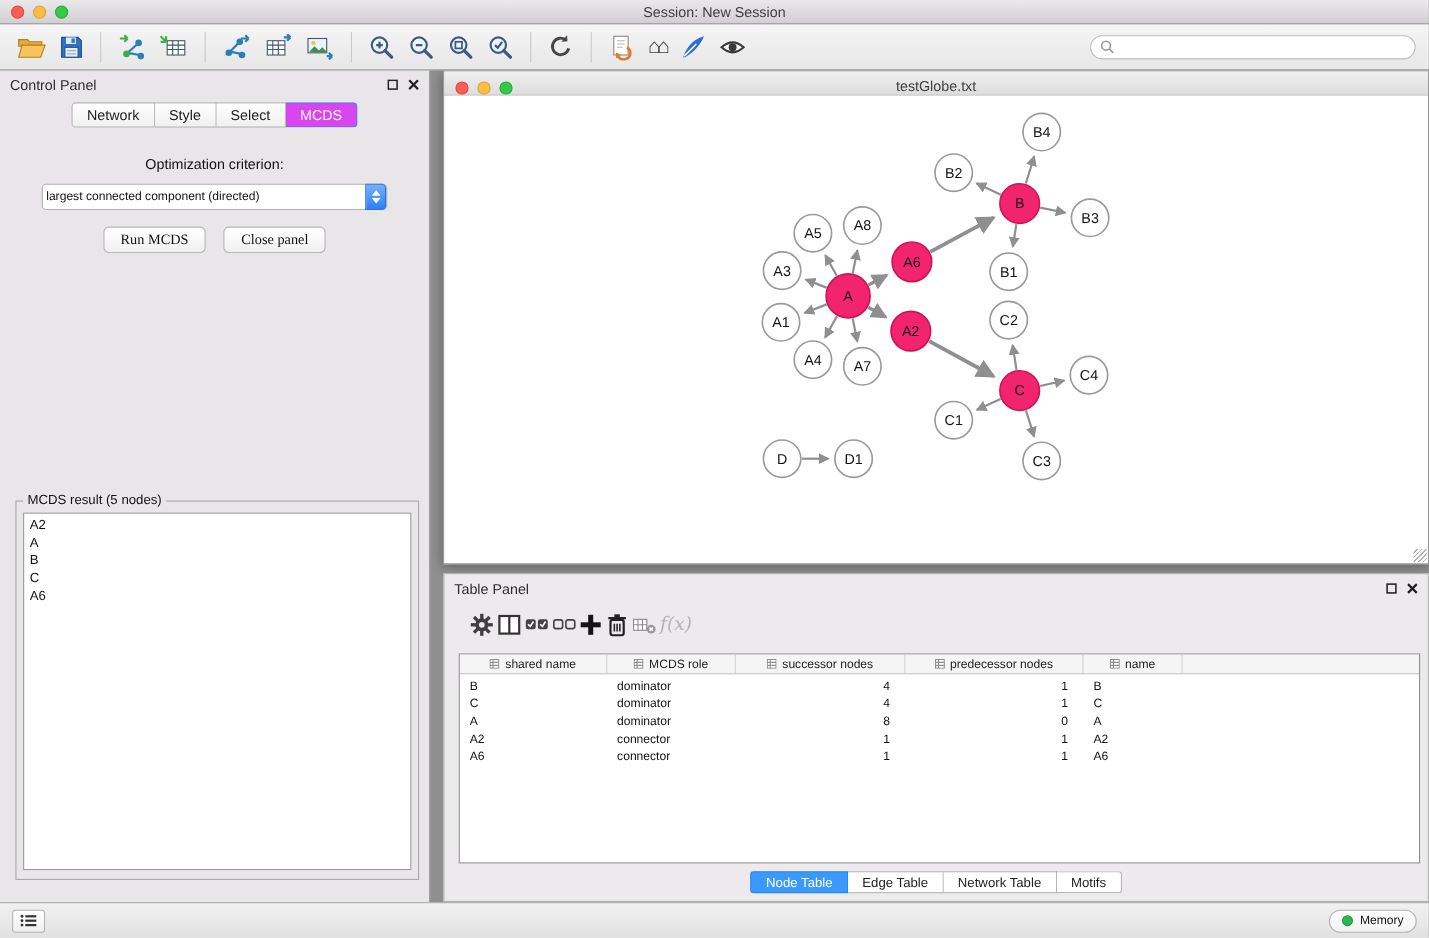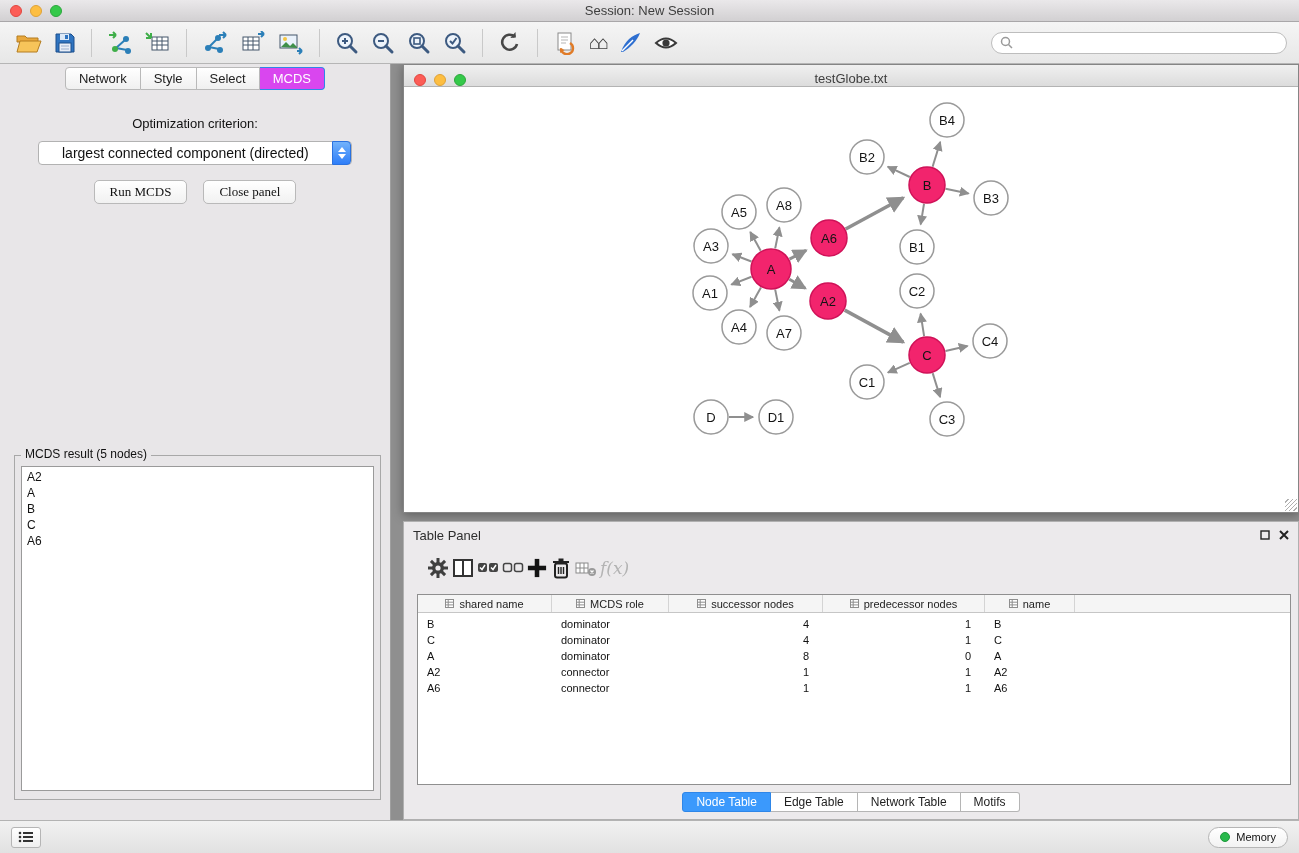--- a/index.html
+++ b/index.html
@@ -31,21 +31,21 @@
   .control-panel{position:absolute;left:0;top:0;width:391px;height:100%;background:#e8e6e8;border-right:1px solid #9f9f9f;}
   .panel-header{height:26px;display:flex;align-items:center;padding:0 9px;font-size:13px;color:#2e2e2e;}
   .hdr-icons{margin-left:auto;display:flex;gap:9px;align-items:center;}
   .hdr-icons span{display:inline-flex;cursor:pointer;}
   .cp-tabs{display:flex;justify-content:center;margin-top:3px;}
   .cp-tab{font-size:13px;padding:3px 13px;background:linear-gradient(#ffffff,#f0f0f0);border:1px solid #b9b9b9;border-left:none;color:#222;cursor:pointer;}
   .cp-tab:first-child{border-left:1px solid #b9b9b9;border-radius:4px 0 0 4px;}
   .cp-tab:last-child{border-radius:0 4px 4px 0;}
   .cp-tab.active{background:#d946ef;color:#fff;border-color:#2e86e8;}
   .opt-label{text-align:center;margin-top:26px;font-size:13px;color:#111;}
-  .combo{margin:10px auto 0;width:314px;height:24px;background:#fff;border:1px solid #b2b2b2;border-radius:4px;display:flex;align-items:center;position:relative;font-size:14px;padding-left:23px;cursor:pointer;color:#111;}
+  .combo{margin:10px auto 0;width:314px;height:24px;background:#fff;border:1px solid #b2b2b2;border-radius:4px;display:flex;align-items:center;position:relative;font-size:11px;padding-left:3px;cursor:pointer;color:#111;}
   .stepper{position:absolute;right:0;top:-1px;width:19px;height:24px;background:linear-gradient(#72b2fb,#2e7ef8);border-radius:0 4px 4px 0;display:flex;flex-direction:column;align-items:center;justify-content:center;gap:2px;border:1px solid #2a72e0;}
   .arrow-up{width:0;height:0;border-left:4px solid transparent;border-right:4px solid transparent;border-bottom:5px solid #fff;}
   .arrow-down{width:0;height:0;border-left:4px solid transparent;border-right:4px solid transparent;border-top:5px solid #fff;}
   .btn-row{display:flex;justify-content:center;gap:16px;margin-top:15px;}
   .mac-btn{font-size:13px;font-family:Liberation Serif, serif;padding:3px 15px;background:linear-gradient(#ffffff,#f1f1f1);border:1px solid #b9b9b9;border-radius:5px;color:#111;cursor:pointer;}
   .groupbox{position:absolute;left:14px;right:9px;top:391px;height:345px;border:1px solid #a8a8a8;}
   .legend{position:absolute;top:-9px;left:6px;background:#e8e6e8;padding:0 4px;font-size:12px;color:#111;}
   .listbox{position:absolute;left:6px;right:6px;top:10px;bottom:8px;background:#fff;border:1px solid #9a9a9a;overflow:auto;padding-top:2px;}
   .list-item{font-size:12px;padding:0 5px;height:16px;line-height:16px;color:#111;cursor:default;}
 
@@ -231,20 +231,35 @@
           <circle cx="5.5" cy="5.5" r="4" fill="none" stroke="#9a9a9a" stroke-width="1.5"></circle>
           <line x1="8.5" y1="8.5" x2="12" y2="12" stroke="#9a9a9a" stroke-width="1.5"></line>
         </svg>
       <input value="" style="">
     </div>
   </div>
 
   <div class="main">
 
     <div class="control-panel">
+      <div class="panel-header">
+        <span>Control Panel</span>
+        <span class="hdr-icons">
+          <span>
+              <svg width="10" height="10" viewBox="0 0 10 10">
+                <rect x="1" y="1" width="8" height="8" fill="none" stroke="#222" stroke-width="1.4"></rect>
+              </svg>
+            </span>
+          <span>
+              <svg width="10" height="10" viewBox="0 0 10 10">
+                <path d="M1 1 L9 9 M9 1 L1 9" stroke="#222" stroke-width="2"></path>
+              </svg>
+            </span>
+        </span>
+      </div>
       <div class="cp-tabs">
           <div class="cp-tab">Network</div>
           <div class="cp-tab">Style</div>
           <div class="cp-tab">Select</div>
           <div class="cp-tab active">MCDS</div>
         </div>
       <div class="opt-label">Optimization criterion:</div>
       <div class="combo">
         <span>largest connected component (directed)</span>
         <span class="stepper">

